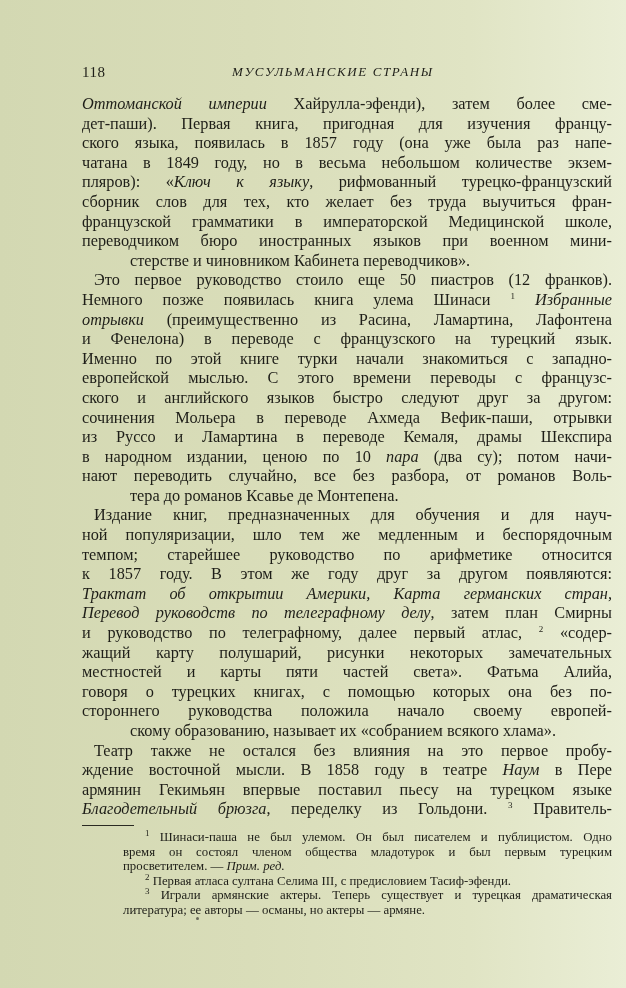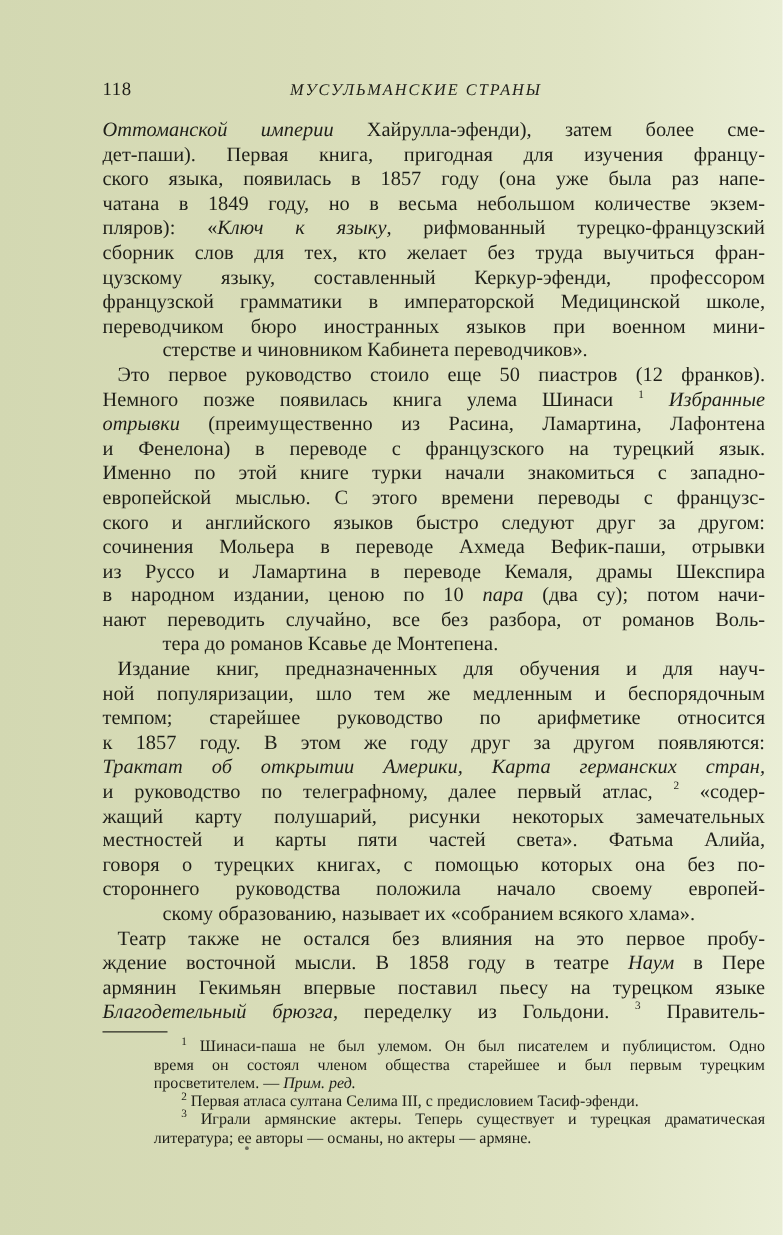--- a/index.html
+++ b/index.html
@@ -35,55 +35,55 @@
     <span class="pagenum">118</span>
     <span class="running-title">МУСУЛЬМАНСКИЕ СТРАНЫ</span>
   </div>
   <div class="body-text" id="body-text">
       <span class="line"><span class="it">Оттоманской империи</span><span> Хайрулла-эфенди), затем более сме-</span></span>
       <span class="line"><span>дет-паши). Первая книга, пригодная для изучения францу-</span></span>
       <span class="line"><span>ского языка, появилась в 1857 году (она уже была раз напе-</span></span>
       <span class="line"><span>чатана в 1849 году, но в весьма небольшом количестве экзем-</span></span>
       <span class="line"><span>пляров): «</span><span class="it">Ключ к языку</span><span>, рифмованный турецко-французский</span></span>
       <span class="line"><span>сборник слов для тех, кто желает без труда выучиться фран-</span></span>
-      <span class="line"><span>цузскому языку, составленный Керкур-эфенди, профессором</span></span>
       <span class="line"><span>французской грамматики в императорской Медицинской школе,</span></span>
       <span class="line"><span>переводчиком бюро иностранных языков при военном мини-</span></span>
       <span class="line last"><span>стерстве и чиновником Кабинета переводчиков».</span></span>
       <span class="line indent"><span>Это первое руководство стоило еще 50 пиастров (12 франков).</span></span>
       <span class="line"><span>Немного позже появилась книга улема Шинаси </span><sup>1</sup><span class="it"> Избранные</span></span>
       <span class="line"><span class="it">отрывки</span><span> (преимущественно из Расина, Ламартина, Лафонтена</span></span>
       <span class="line"><span>и Фенелона) в переводе с французского на турецкий язык.</span></span>
       <span class="line"><span>Именно по этой книге турки начали знакомиться с западно-</span></span>
       <span class="line"><span>европейской мыслью. С этого времени переводы с французс-</span></span>
       <span class="line"><span>ского и английского языков быстро следуют друг за другом:</span></span>
       <span class="line"><span>сочинения Мольера в переводе Ахмеда Вефик-паши, отрывки</span></span>
       <span class="line"><span>из Руссо и Ламартина в переводе Кемаля, драмы Шекспира</span></span>
       <span class="line"><span>в народном издании, ценою по 10 </span><span class="it">пара</span><span> (два су); потом начи-</span></span>
       <span class="line"><span>нают переводить случайно, все без разбора, от романов Воль-</span></span>
       <span class="line last"><span>тера до романов Ксавье де Монтепена.</span></span>
       <span class="line indent"><span>Издание книг, предназначенных для обучения и для науч-</span></span>
       <span class="line"><span>ной популяризации, шло тем же медленным и беспорядочным</span></span>
       <span class="line"><span>темпом; старейшее руководство по арифметике относится</span></span>
       <span class="line"><span>к 1857 году. В этом же году друг за другом появляются:</span></span>
       <span class="line"><span class="it">Трактат об открытии Америки, Карта германских стран,</span></span>
+      <span class="line"><span class="it">Перевод руководств по телеграфному делу</span><span>, затем план Смирны</span></span>
       <span class="line"><span>и руководство по телеграфному, далее первый атлас, </span><sup>2</sup><span> «содер-</span></span>
       <span class="line"><span>жащий карту полушарий, рисунки некоторых замечательных</span></span>
       <span class="line"><span>местностей и карты пяти частей света». Фатьма Алийа,</span></span>
       <span class="line"><span>говоря о турецких книгах, с помощью которых она без по-</span></span>
       <span class="line"><span>стороннего руководства положила начало своему европей-</span></span>
       <span class="line last"><span>скому образованию, называет их «собранием всякого хлама».</span></span>
       <span class="line indent"><span>Театр также не остался без влияния на это первое пробу-</span></span>
       <span class="line"><span>ждение восточной мысли. В 1858 году в театре </span><span class="it">Наум</span><span> в Пере</span></span>
       <span class="line"><span>армянин Гекимьян впервые поставил пьесу на турецком языке</span></span>
       <span class="line"><span class="it">Благодетельный брюзга</span><span>, переделку из Гольдони. </span><sup>3</sup><span> Правитель-</span></span>
     </div>
   <div class="rule"></div>
   <div class="footnotes" id="footnotes">
       <span class="fline indent"><sup>1</sup><span> Шинаси-паша не был улемом. Он был писателем и публицистом. Одно</span></span>
-      <span class="fline"><span>время он состоял членом общества старейшее и был первым турецким</span></span>
+      <span class="fline"><span>время он состоял членом общества младотурок и был первым турецким</span></span>
       <span class="fline last"><span>просветителем. — </span><span class="it">Прим. ред.</span></span>
       <span class="fline last indent"><sup>2</sup><span> Первая атласа султана Селима III, с предисловием Тасиф-эфенди.</span></span>
       <span class="fline indent"><sup>3</sup><span> Играли армянские актеры. Теперь существует и турецкая драматическая</span></span>
       <span class="fline last"><span>литература; ее авторы — османы, но актеры — армяне.</span></span>
     </div>
 </div>
 <div class="speck"></div>
 
 </body></html>

